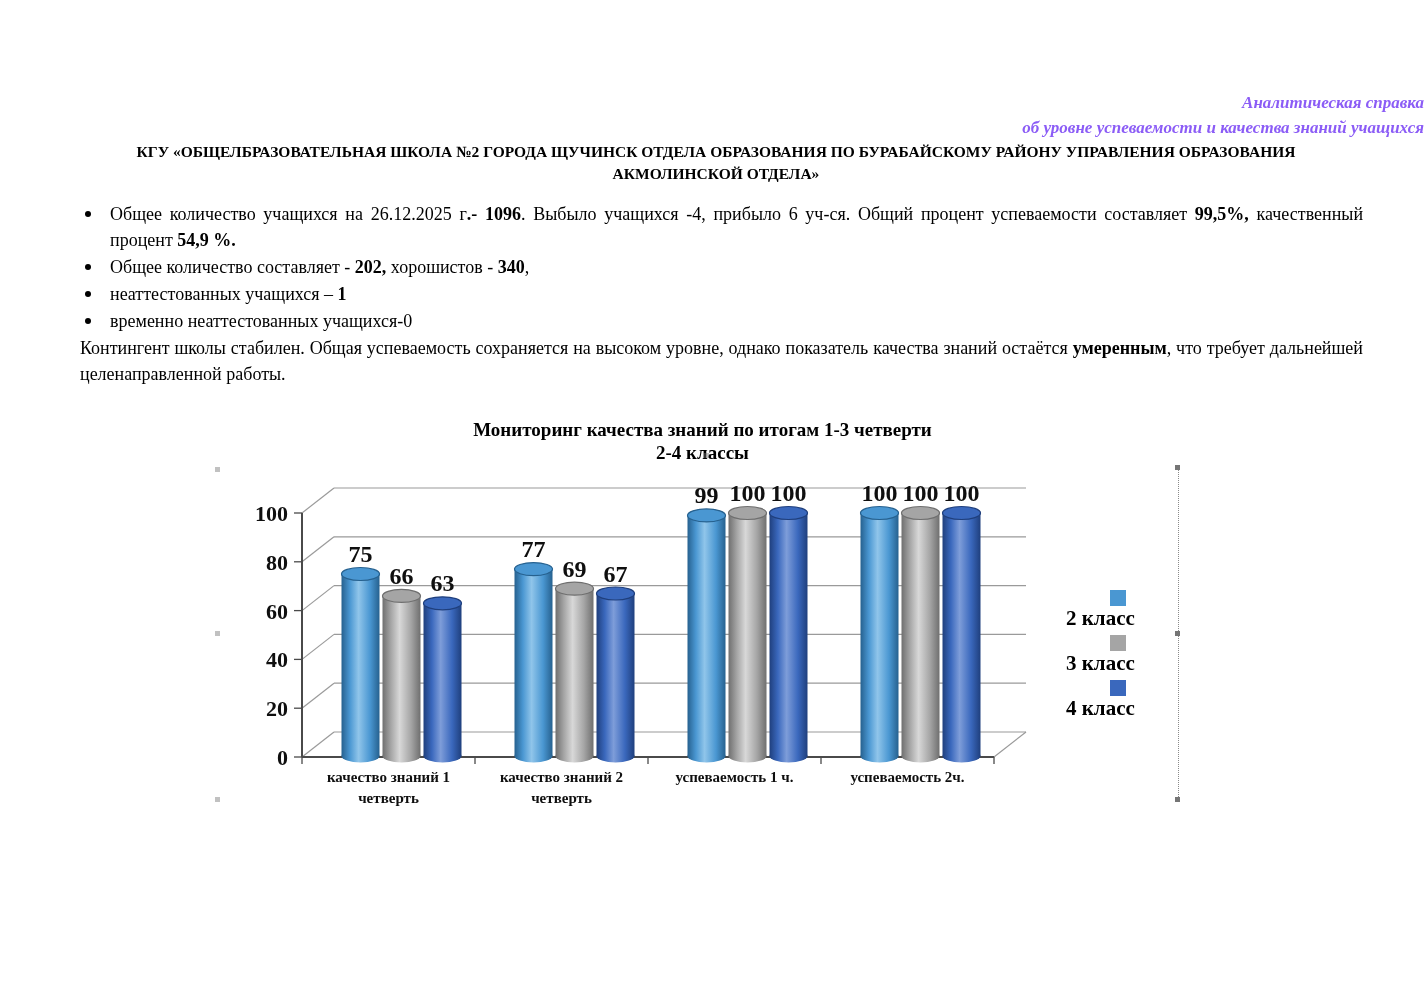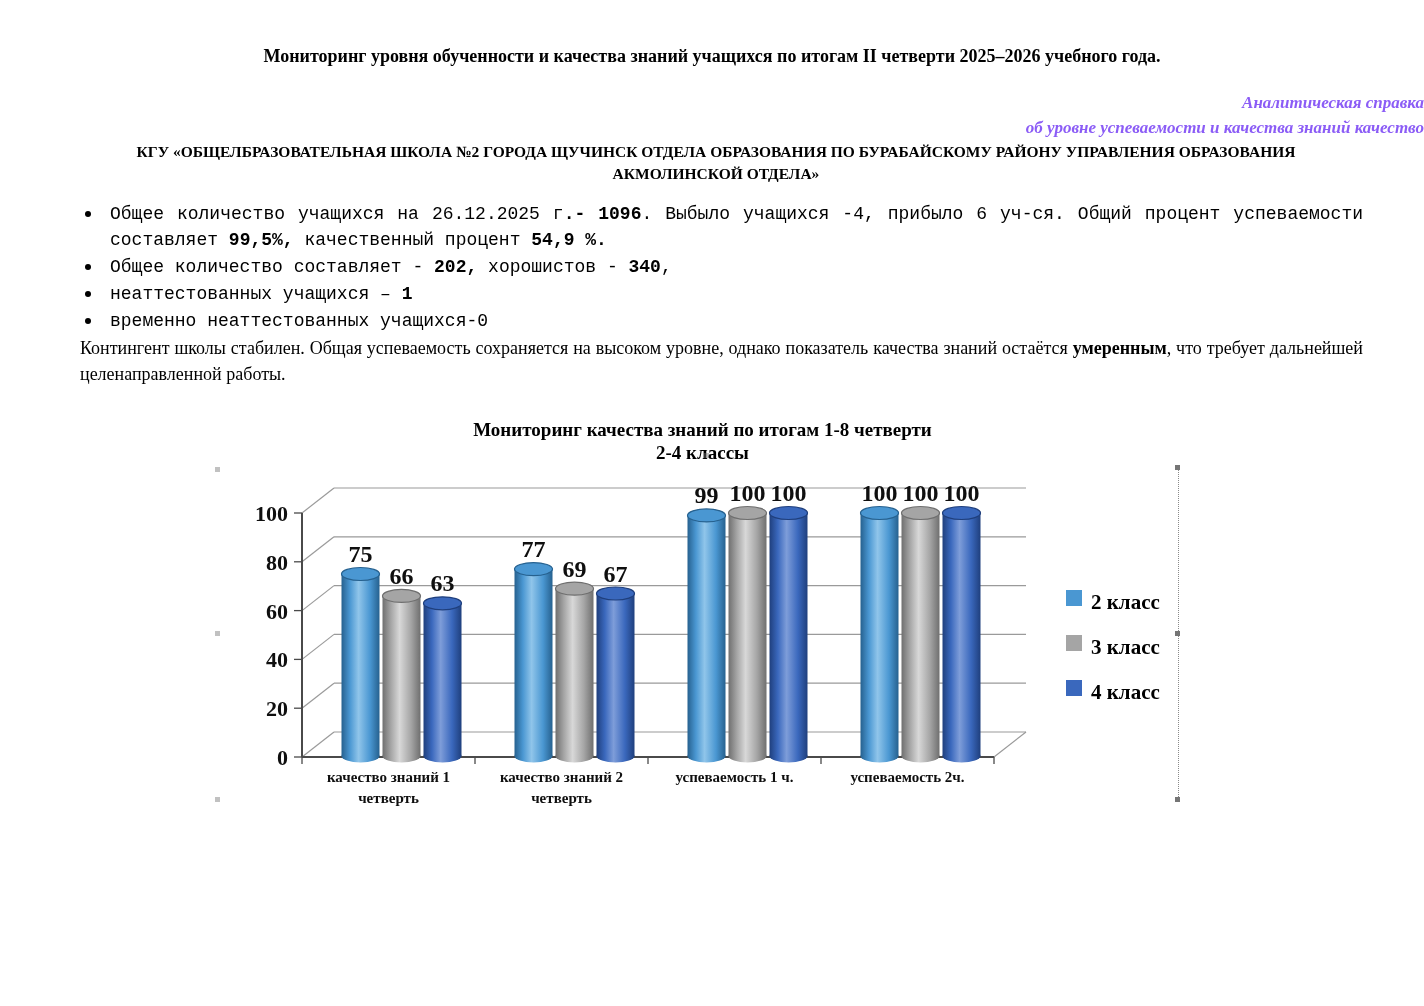--- a/index.html
+++ b/index.html
@@ -6,74 +6,73 @@
   .page{position:relative;width:1424px;height:1006px;background:#ffffff;overflow:hidden;
         font-family:"Liberation Serif","DejaVu Serif",serif;color:#000;}
   .title{position:absolute;top:46px;left:0;width:100%;text-align:center;
          font-size:18px;font-weight:bold;white-space:nowrap;}
   .red-block{position:absolute;top:90px;left:0;width:100%;text-align:right;
          font-size:17px;font-weight:bold;font-style:italic;color:#8b5cf6;line-height:25px;}
   .org{position:absolute;top:141px;left:4px;width:100%;text-align:center;
          font-size:15.5px;font-weight:bold;line-height:22px;}
   .org div{white-space:nowrap;}
   .body-text{position:absolute;top:201px;left:80px;width:1283px;font-size:18px;line-height:26px;}
-  ul.bullets{list-style:none;margin:0;padding:0 0 0 30px;font-family:Liberation Mono, monospace;}
+  ul.bullets{list-style:none;margin:0;padding:0 0 0 30px;}
   ul.bullets li{position:relative;margin:0 0 1px 0;text-align:justify;}
   ul.bullets li::before{content:'';position:absolute;left:-25px;top:10px;width:6px;height:6px;
          border-radius:50%;background:#000;}
   p.closing{margin:1px 0 8px 0;text-align:justify;}
   b,.b{font-weight:bold;}
   .chart-title{position:absolute;top:418px;left:210px;width:985px;text-align:center;
          font-size:19px;font-weight:bold;line-height:23px;}
   .chart-canvas{position:absolute;top:455px;left:210px;width:985px;height:360px;overflow:visible;}
   svg text{font-family:"Liberation Serif","DejaVu Serif",serif;}
   .grid{stroke:#9a9a9a;stroke-width:1.2;fill:none;}
   .axis{stroke:#4a4a4a;stroke-width:2;}
   .tick{stroke:#4a4a4a;stroke-width:1.3;}
   .ylab{font-weight:bold;font-size:22px;fill:#0f0f0f;}
   .vlab{font-weight:bold;font-size:24px;fill:#0f0f0f;}
   .clab{font-weight:bold;font-size:15px;fill:#0f0f0f;}
   .legend{position:absolute;left:856px;top:135px;}
-  .lg-row{display:flex;align-items:flex-start;margin-bottom:17px;height:28px;}
+  .lg-row{display:flex;align-items:flex-end;margin-bottom:17px;height:28px;flex-direction:column;}
   .lg-sw{width:16px;height:16px;margin-right:9px;flex:0 0 16px;}
   .lg-lb{font-weight:bold;font-size:21px;white-space:nowrap;}
   .sel-line{position:absolute;left:968px;top:12px;height:334px;width:0;
         border-left:1px dotted #8a8a8a;}
   .handle{position:absolute;width:5px;height:5px;background:#757575;}
   .handle.faint{opacity:.45;}
 </style>
 </head>
 <body>
 
 <div class="page">
 
-  <div class="title">Мониторинг уровня обученности и качества знаний учащихся по итогам II четверти 2025–2026 учебного года.</div>
 
   <div class="red-block">
     <div>Аналитическая справка</div>
-    <div>об уровне успеваемости и качества знаний качество</div>
+    <div>об уровне успеваемости и качества знаний учащихся</div>
   </div>
 
   <div class="org">
     <div>КГУ «ОБЩЕЛБРАЗОВАТЕЛЬНАЯ ШКОЛА №2 ГОРОДА ЩУЧИНСК ОТДЕЛА ОБРАЗОВАНИЯ ПО БУРАБАЙСКОМУ РАЙОНУ УПРАВЛЕНИЯ ОБРАЗОВАНИЯ</div>
     <div>АКМОЛИНСКОЙ ОТДЕЛА»</div>
   </div>
 
   <div class="body-text">
     <ul class="bullets">
       <li><span>Общее количество учащихся на 26.12.2025 г</span><span class="b">.- 1096</span><span>. Выбыло учащихся -4, прибыло 6 уч-ся. Общий процент успеваемости составляет </span><span class="b">99,5%,</span><span> качественный процент </span><span class="b">54,9 %.</span></li>
       <li><span>Общее количество составляет - </span><span class="b">202,</span><span> хорошистов - </span><span class="b">340</span><span>,</span></li>
       <li><span>неаттестованных учащихся – </span><span class="b">1</span></li>
       <li><span>временно неаттестованных учащихся-0</span></li>
     </ul>
     <p class="closing"><span>Контингент школы стабилен. Общая успеваемость сохраняется на высоком уровне, однако показатель качества знаний остаётся </span><span class="b">умеренным</span><span>, что требует дальнейшей целенаправленной работы.</span></p>
   </div>
 
   <div class="chart-title">
-    <div>Мониторинг качества знаний по итогам 1-8 четверти</div>
+    <div>Мониторинг качества знаний по итогам 1-3 четверти</div>
     <div>2-4 классы</div>
   </div>
 
   <div class="chart-canvas">
     <svg id="chart-svg" width="985" height="360">
         <defs>
           <linearGradient id="g0" x1="0" y1="0" x2="1" y2="0">
             <stop offset="0" stop-color="#26618f"></stop>
             <stop offset="0.22" stop-color="#4a97d2"></stop>
             <stop offset="0.45" stop-color="#90c5ea"></stop>

